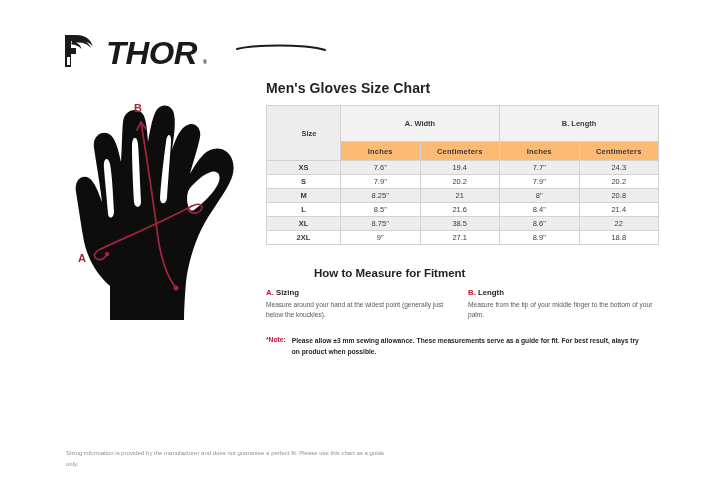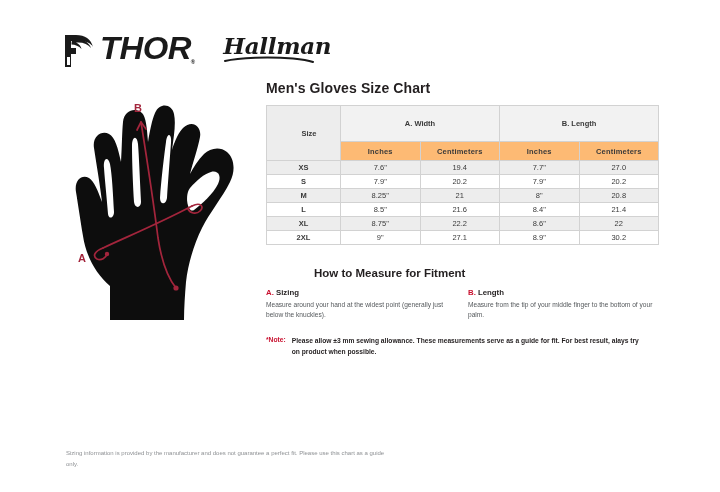--- a/index.html
+++ b/index.html
@@ -21,22 +21,22 @@
     position: absolute;
     left: 62px;
     top: 30px;
     height: 42px;
     display: flex;
     align-items: center;
     gap: 14px;
   }
   #thor-logo {
     display: flex;
-    align-items: flex-start;
-    gap: 4px;
+    align-items: flex-end;
+    gap: 10px;
   }
   #thor-mark { display: block; }
   #thor-wordmark {
     font-family: "Liberation Sans", sans-serif;
     font-weight: bold;
     font-style: italic;
     font-size: 31px;
     letter-spacing: -0.5px;
     line-height: 1;
     color: #1a1a1a;
@@ -212,21 +212,20 @@
       <path d="M11 5 C20 5 27 9 29 15 C26 11 21 9 14 9.5
                C17 11 19 13 19.5 16 C17 13 13 11.5 9.5 11.5
                C9.5 9 10 6.5 11 5 Z" fill="#1a1a1a"></path>
       <path d="M5 24 L5 32 L8 32 L8 24 Z" fill="#ffffff"></path>
     </svg>
     <span id="thor-wordmark">THOR</span>
     <span id="thor-tm">®</span>
   </div>
 
   <div id="hallman-logo">
-    <span id="hallman-wordmark">Hallman</span>
     <svg id="hallman-swash" width="92" height="9" viewBox="0 0 92 9">
       <path d="M2 6 C16 2.5 46 1.5 70 3.5 C80 4.4 86 5.6 90 7" stroke="#1a1a1a" stroke-width="2" fill="none" stroke-linecap="round"></path>
     </svg>
   </div>
 
 </div>
 
 <svg id="hand-diagram" viewBox="0 0 196 224">
 
   <path fill="#0d0d0d" d="M46,224
@@ -300,21 +299,21 @@
         <th class="unit-head">Inches</th>
         <th class="unit-head">Centimeters</th>
       </tr>
     </thead>
     <tbody>
       <tr class="alt">
         <td class="size-cell">XS</td>
         <td>7.6"</td>
         <td>19.4</td>
         <td>7.7"</td>
-        <td>27.0</td>
+        <td>24.3</td>
       </tr>
       <tr class="plain">
         <td class="size-cell">S</td>
         <td>7.9"</td>
         <td>20.2</td>
         <td>7.9"</td>
         <td>20.2</td>
       </tr>
       <tr class="alt">
         <td class="size-cell">M</td>
@@ -326,30 +325,30 @@
       <tr class="plain">
         <td class="size-cell">L</td>
         <td>8.5"</td>
         <td>21.6</td>
         <td>8.4"</td>
         <td>21.4</td>
       </tr>
       <tr class="alt">
         <td class="size-cell">XL</td>
         <td>8.75"</td>
-        <td>22.2</td>
+        <td>38.5</td>
         <td>8.6"</td>
         <td>22</td>
       </tr>
       <tr class="plain">
         <td class="size-cell">2XL</td>
         <td>9"</td>
         <td>27.1</td>
         <td>8.9"</td>
-        <td>30.2</td>
+        <td>18.8</td>
       </tr>
     </tbody>
   </table>
 
   <div id="measure-section">
     <h2 id="measure-title">How to Measure for Fitment</h2>
 
     <div class="measure-cols">
       <div class="measure-col">
         <div class="measure-head">

